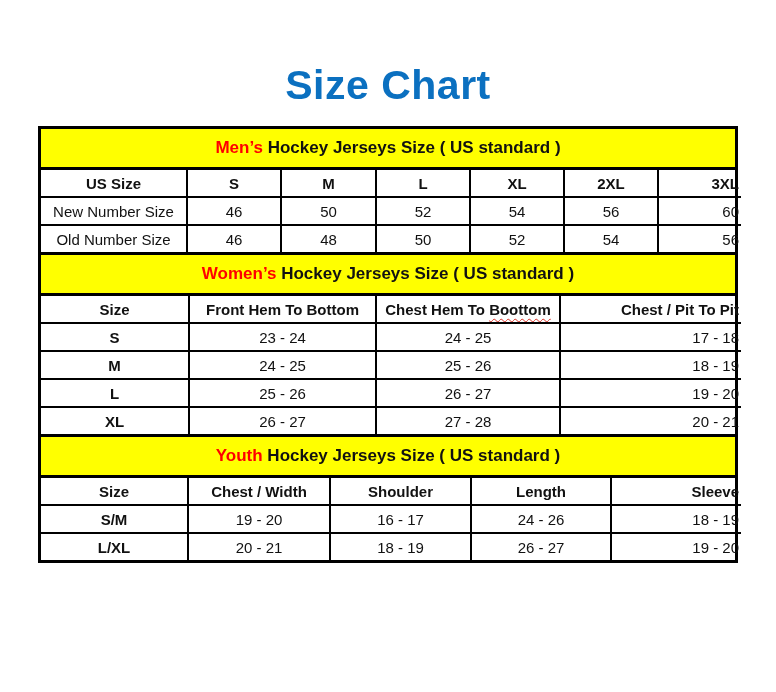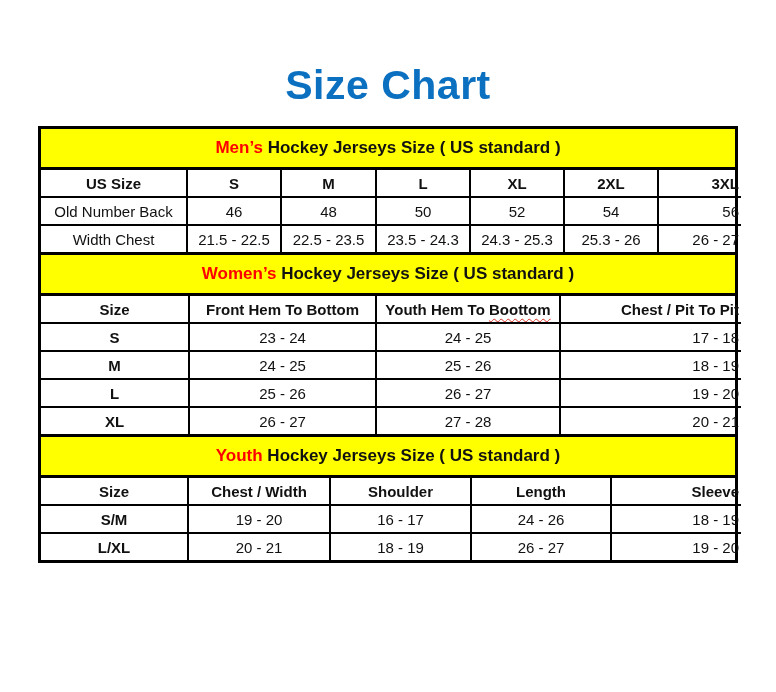--- a/index.html
+++ b/index.html
@@ -93,54 +93,54 @@
           <tr class="head">
         <td>US Size</td>
         <td>S</td>
         <td>M</td>
         <td>L</td>
         <td>XL</td>
         <td>2XL</td>
         <td>3XL</td>
       </tr>
       <tr>
-        <td>Old Number Back</td>
+        <td>New Number Size</td>
+        <td>46</td>
+        <td>50</td>
+        <td>52</td>
+        <td>54</td>
+        <td>56</td>
+        <td>60</td>
+      </tr>
+      <tr>
+        <td>Old Number Size</td>
         <td>46</td>
         <td>48</td>
         <td>50</td>
         <td>52</td>
         <td>54</td>
         <td>56</td>
-      </tr>
-      <tr>
-        <td>Width Chest</td>
-        <td>21.5 - 22.5</td>
-        <td>22.5 - 23.5</td>
-        <td>23.5 - 24.3</td>
-        <td>24.3 - 25.3</td>
-        <td>25.3 - 26</td>
-        <td>26 - 27</td>
       </tr>
     </tbody>
       </table>
 
     <div class="band"><span class="hl">Women’s</span><span> Hockey Jerseys Size ( US standard )</span></div>
 
     <table class="t">
       <colgroup>
         <col style="width:148px">
           <col style="width:187px">
           <col style="width:184px">
           <col style="width:181px">
       </colgroup>
       <tbody>
           <tr class="head">
         <td>Size</td>
         <td>Front Hem To Bottom</td>
-        <td><span>Youth Hem To </span><span class="sq">Boottom</span></td>
+        <td><span>Chest Hem To </span><span class="sq">Boottom</span></td>
         <td>Chest / Pit To Pit</td>
       </tr>
       <tr>
         <td class="b">S</td>
         <td>23 - 24</td>
         <td>24 - 25</td>
         <td>17 - 18</td>
       </tr>
       <tr>
         <td class="b">M</td>

